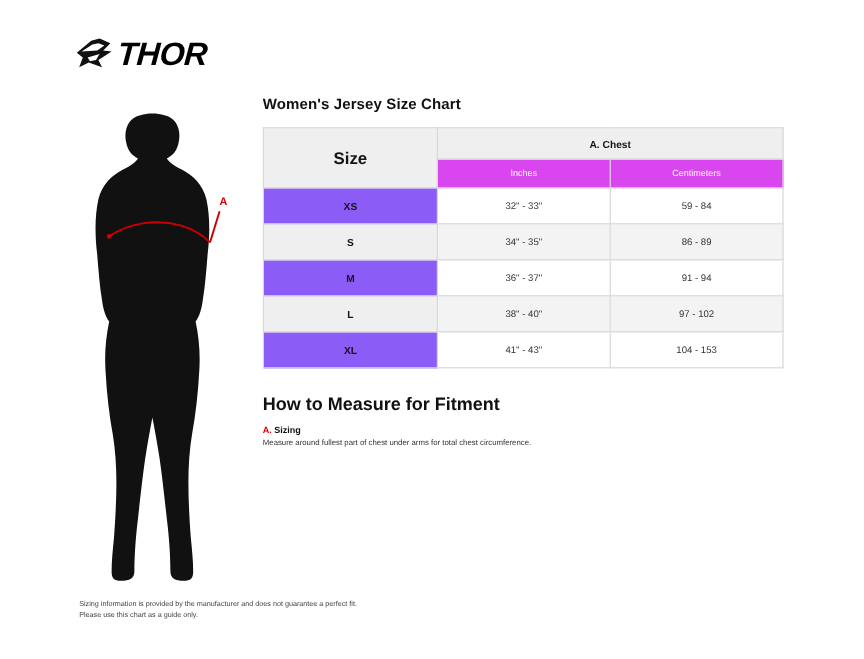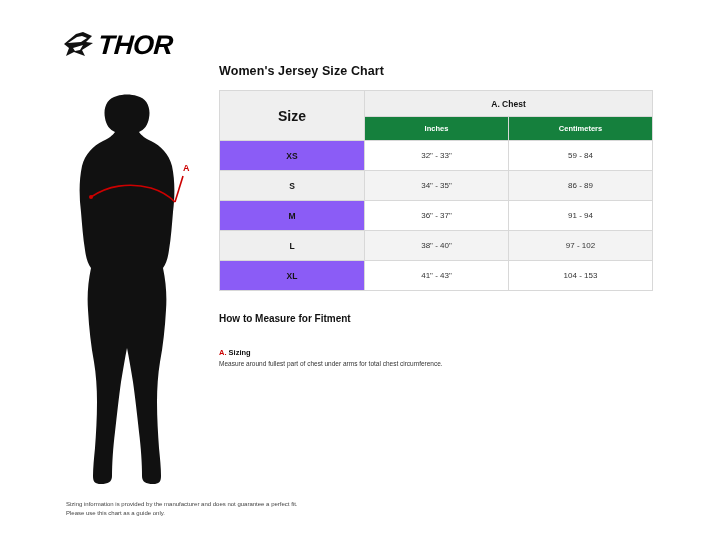--- a/index.html
+++ b/index.html
@@ -45,21 +45,21 @@
     top: 92px;
     width: 150px;
     height: 400px;
   }
   .figure svg { display: block; }
 
   
   .content {
     position: absolute;
     left: 219px;
-    top: 64px;
+    top: 80px;
     width: 489px;
   }
   h1.title {
     font-size: 12.5px;
     font-weight: bold;
     color: #111111;
     margin: 0 0 12px 0;
     letter-spacing: 0.1px;
   }
 
@@ -84,24 +84,24 @@
   }
   .th-group {
     background: #efefef;
     font-size: 8.5px;
     font-weight: bold;
     color: #141414;
     height: 26px;
     vertical-align: middle;
   }
   .th-sub {
-    background: #15803d;
+    background: #d946ef;
     color: #ffffff;
     font-size: 7.5px;
-    font-weight: bold;
+    font-weight: normal;
     height: 24px;
     vertical-align: middle;
     border: 1px solid #111111;
   }
   td.size-cell {
     font-size: 8.5px;
     font-weight: bold;
     color: #141414;
     height: 30px;
     background: #8b5cf6;
@@ -112,24 +112,24 @@
     color: #333333;
     height: 30px;
     vertical-align: middle;
     background: #ffffff;
   }
   tr.alt td.val-cell { background: #f3f3f3; }
   tr.alt td.size-cell { background: #efefef; }
 
   
   h2.howto {
-    font-size: 10px;
+    font-size: 15px;
     font-weight: bold;
     color: #111111;
-    margin: 22px 0 24px 0;
+    margin: 22px 0 8px 0;
   }
   .meas-label {
     font-size: 7.5px;
     font-weight: bold;
     color: #111111;
     margin: 0 0 3px 0;
   }
   .meas-label .red { color: #cc0000; }
   .meas-desc {
     font-size: 6.5px;

